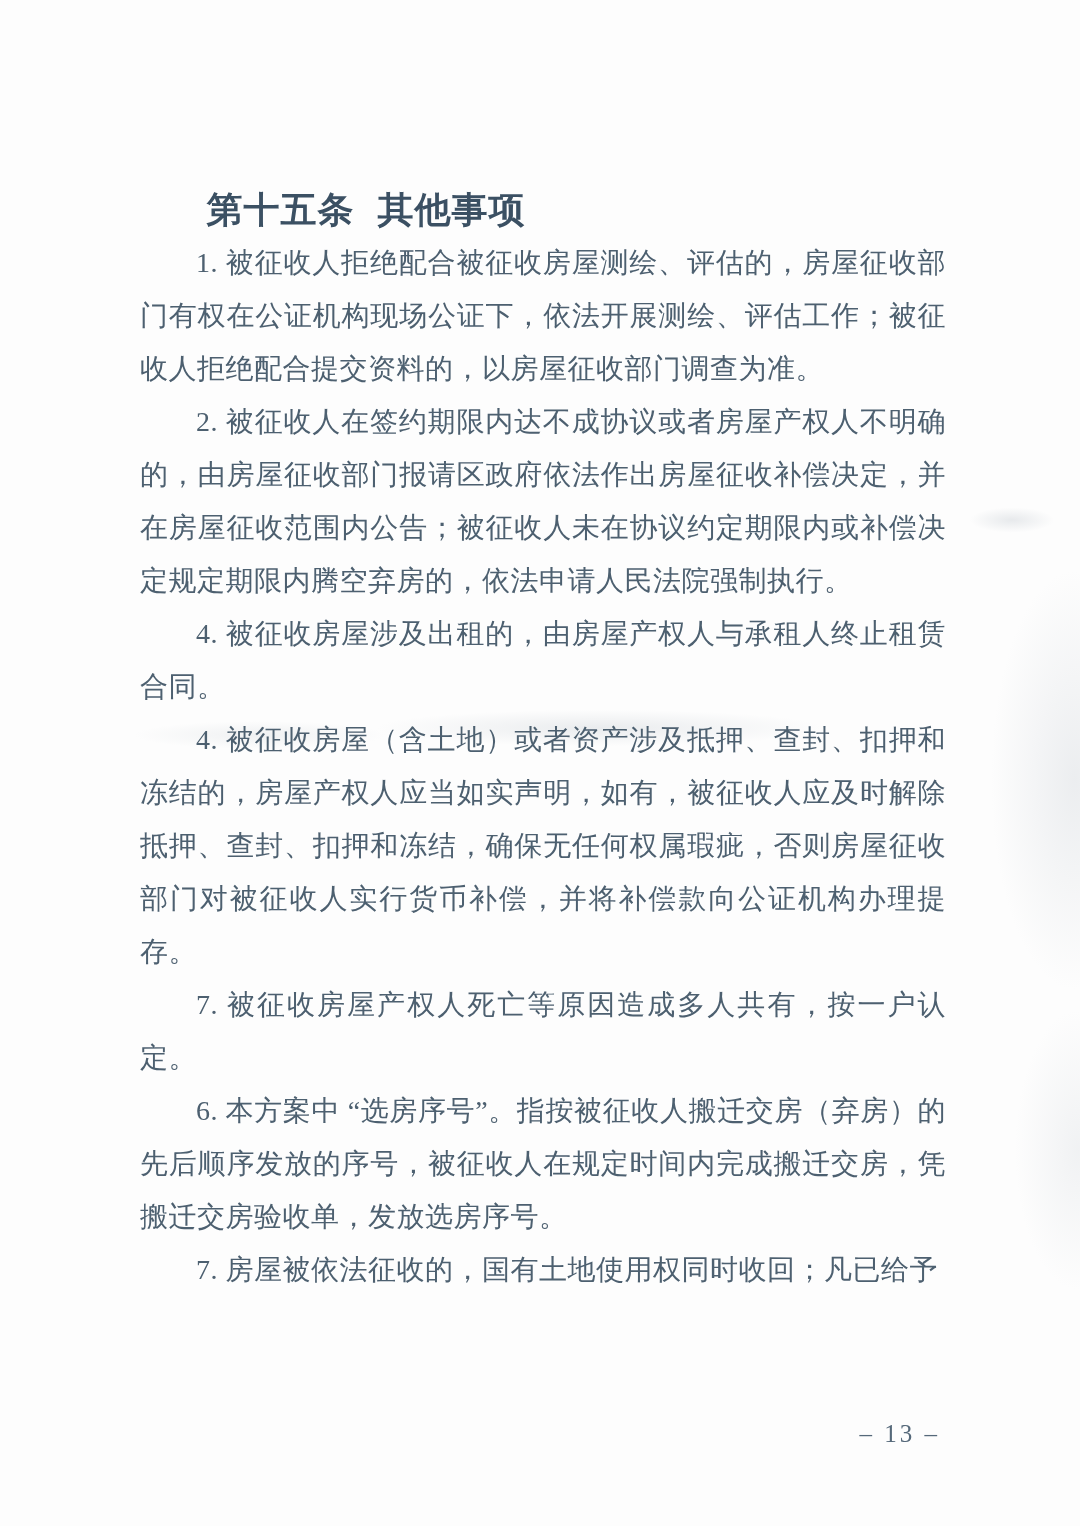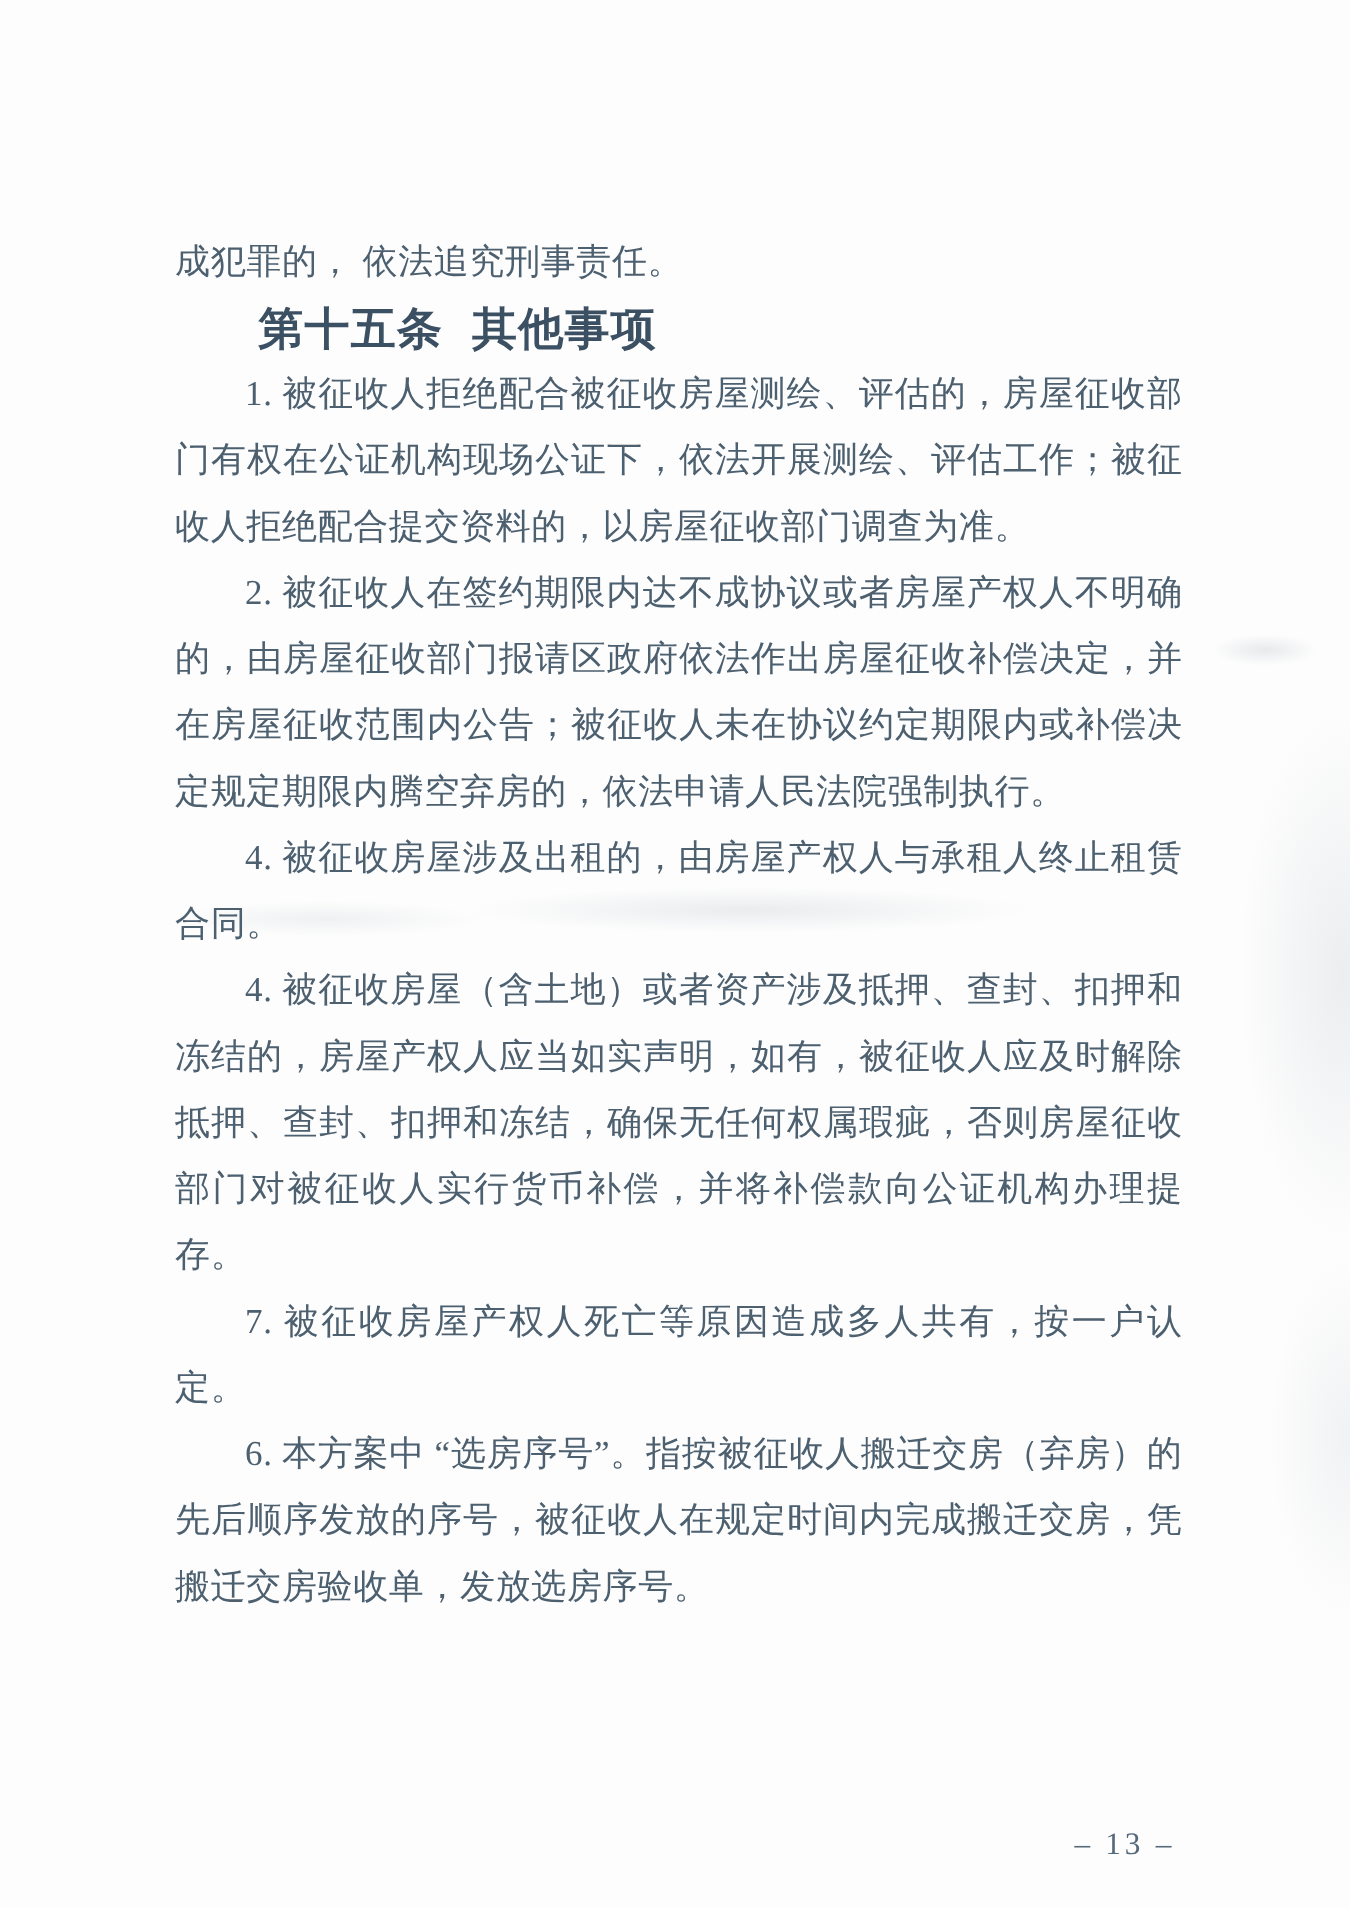--- a/index.html
+++ b/index.html
@@ -57,31 +57,30 @@
     text-align: left;
   }
   .pagenum {
     position: absolute;
     top: 1420px;
     right: 140px;
     color: var(--pagenum-text, #56697a);
     font-size: 25px;
     letter-spacing: 3px;
     font-family: "Liberation Serif", "DejaVu Serif", serif;
-    margin-top: 42px;
   }
 </style>
 </head>
 <body>
 
 <div class="page">
   <div class="textblock">
-      <p class="cont">成犯罪的， 依法追究刑事责任。</p>
       <h2>第十五条 其他事项</h2>
       <p>1. 被征收人拒绝配合被征收房屋测绘、评估的，房屋征收部门有权在公证机构现场公证下，依法开展测绘、评估工作；被征收人拒绝配合提交资料的，以房屋征收部门调查为准。</p>
       <p>2. 被征收人在签约期限内达不成协议或者房屋产权人不明确的，由房屋征收部门报请区政府依法作出房屋征收补偿决定，并在房屋征收范围内公告；被征收人未在协议约定期限内或补偿决定规定期限内腾空弃房的，依法申请人民法院强制执行。</p>
       <p>4. 被征收房屋涉及出租的，由房屋产权人与承租人终止租赁合同。</p>
       <p>4. 被征收房屋（含土地）或者资产涉及抵押、查封、扣押和冻结的，房屋产权人应当如实声明，如有，被征收人应及时解除抵押、查封、扣押和冻结，确保无任何权属瑕疵，否则房屋征收部门对被征收人实行货币补偿，并将补偿款向公证机构办理提存。</p>
       <p>7. 被征收房屋产权人死亡等原因造成多人共有，按一户认定。</p>
       <p>6. 本方案中 “选房序号”。指按被征收人搬迁交房（弃房）的先后顺序发放的序号，被征收人在规定时间内完成搬迁交房，凭搬迁交房验收单，发放选房序号。</p>
+      <p>7. 房屋被依法征收的，国有土地使用权同时收回；凡已给予</p>
     </div>
   <div class="pagenum">– 13 –</div>
 </div>
 
 </body></html>

